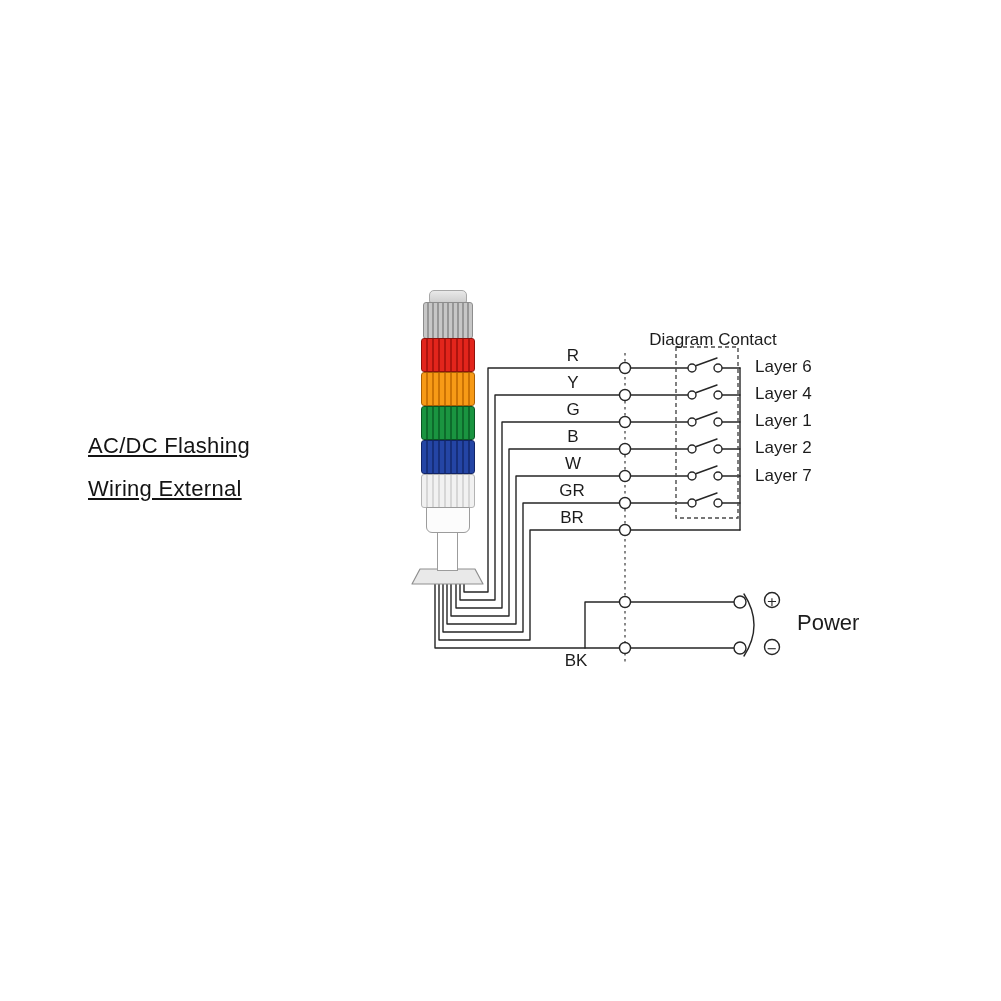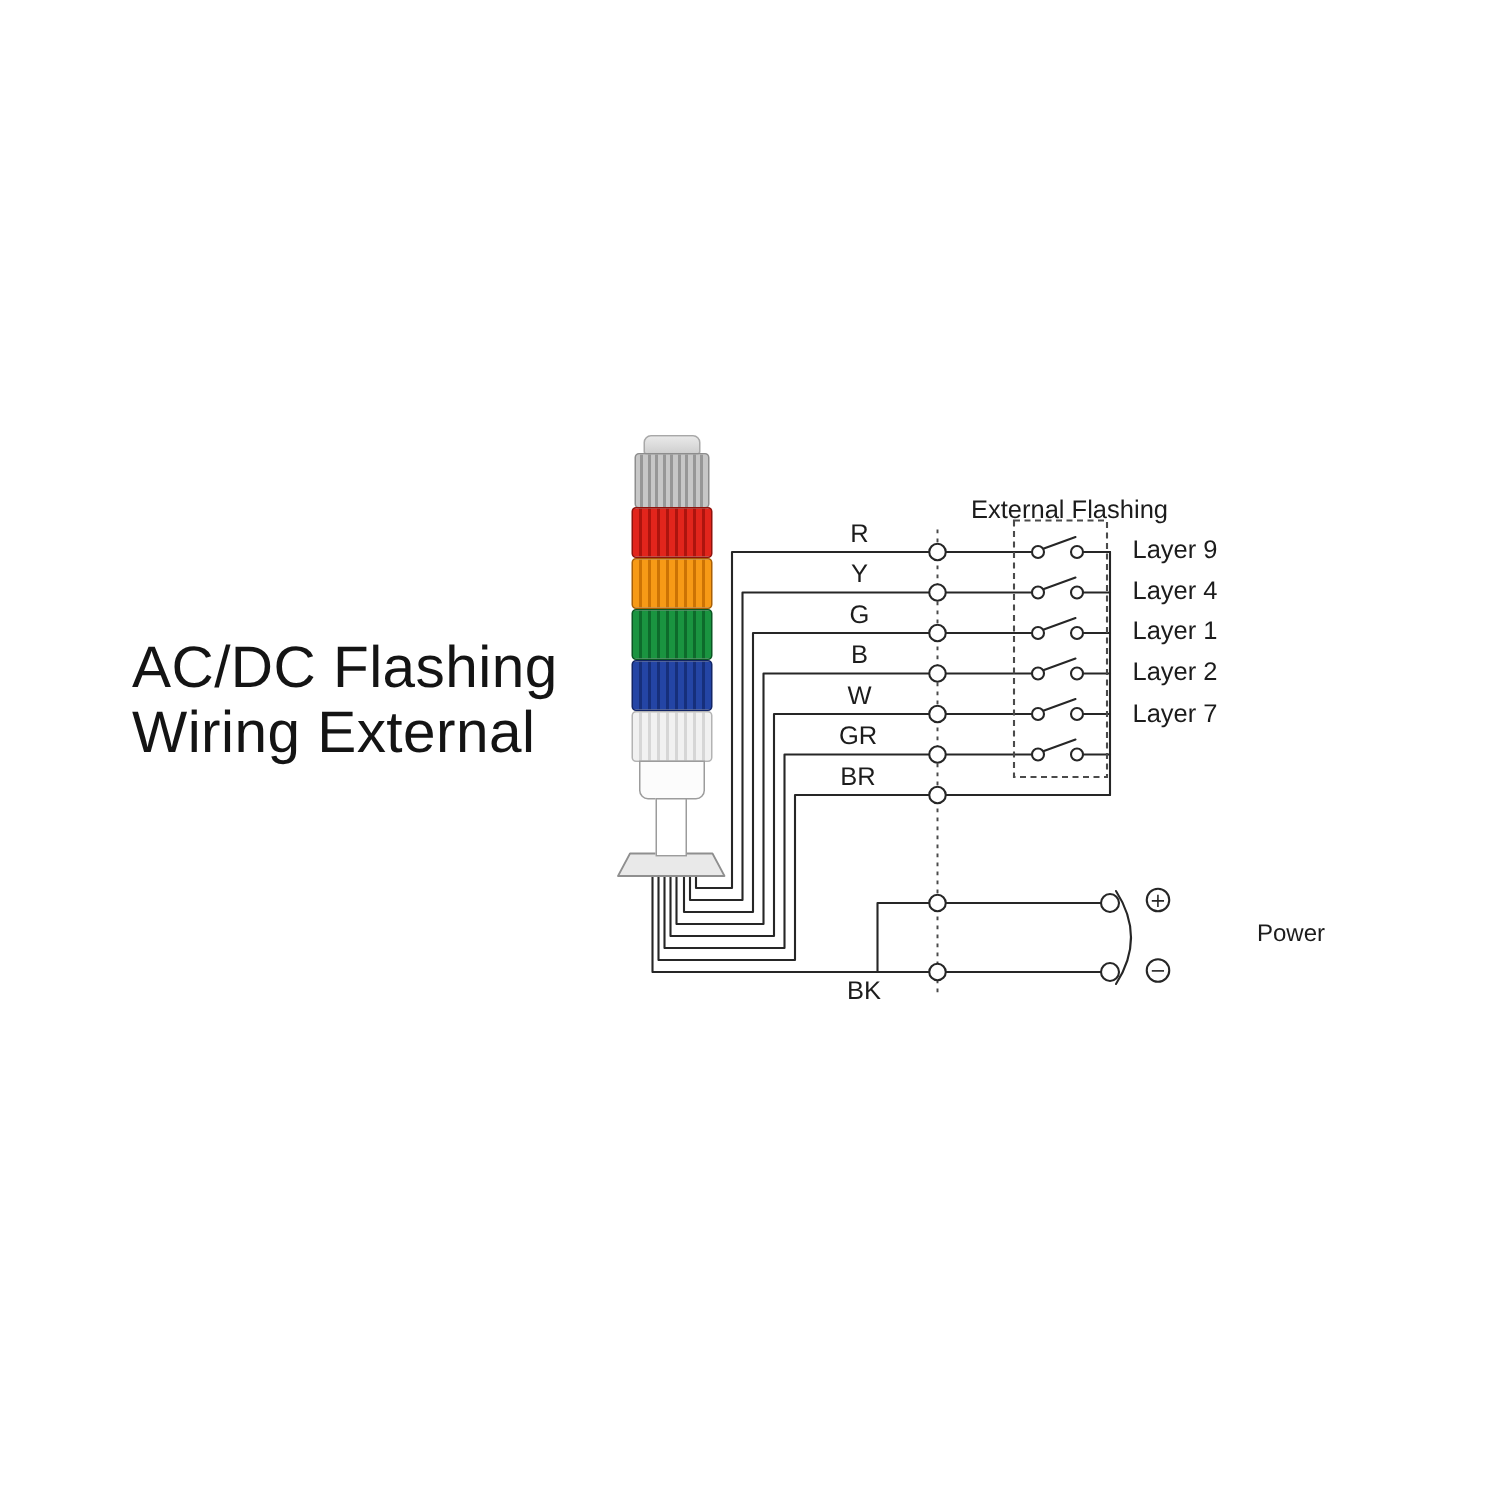--- a/index.html
+++ b/index.html
@@ -29,24 +29,25 @@
     line-height: 20px;
     color: #1c1c1c;
     white-space: nowrap;
   }
   .centered { transform: translateX(-50%); }
   .title {
     position: absolute;
     left: 88px;
     top: 424px;
     z-index: 3;
-    font-size: 39px;
+    font-size: 22px;
     line-height: 43px;
     color: #141414;
     letter-spacing: 0.3px;
+    text-decoration: underline;
   }
   
   .tw { position: absolute; z-index: 2; box-sizing: border-box; }
   .tw-cap {
     left: 429px; top: 290px; width: 38px; height: 13px;
     background: linear-gradient(#e9e9e9, #cfcfcf);
     border: 1px solid #a8a8a8;
     border-radius: 5px 5px 2px 2px;
   }
   .seg {
@@ -195,33 +196,33 @@
   <div class="seg seg-blue"></div>
   <div class="seg seg-white"></div>
   <div class="tw tw-body"></div>
   <div class="tw tw-stem"></div>
 
   <div class="title">
     <div>AC/DC Flashing</div>
     <div>Wiring External</div>
   </div>
 
-  <div class="label centered" style="left:713px; top:330px">External Flashing</div>
+  <div class="label centered" style="left:713px; top:330px">Diagram Contact</div>
 
   <div class="label centered" style="left:573px; top:346px">R</div>
   <div class="label centered" style="left:573px; top:373px">Y</div>
   <div class="label centered" style="left:573px; top:400px">G</div>
   <div class="label centered" style="left:573px; top:427px">B</div>
   <div class="label centered" style="left:573px; top:454px">W</div>
   <div class="label centered" style="left:572px; top:481px">GR</div>
   <div class="label centered" style="left:572px; top:508px">BR</div>
 
   <div class="label centered" style="left:576px; top:651px">BK</div>
 
-  <div class="label" style="left:755px; top:357px">Layer 9</div>
+  <div class="label" style="left:755px; top:357px">Layer 6</div>
   <div class="label" style="left:755px; top:384px">Layer 4</div>
   <div class="label" style="left:755px; top:411px">Layer 1</div>
   <div class="label" style="left:755px; top:438px">Layer 2</div>
   <div class="label" style="left:755px; top:466px">Layer 7</div>
 
-  <div class="label" style="left:838px; top:613px; font-size:16px">Power</div>
+  <div class="label" style="left:797px; top:613px; font-size:22px">Power</div>
 
 </div>
 
 </body></html>

